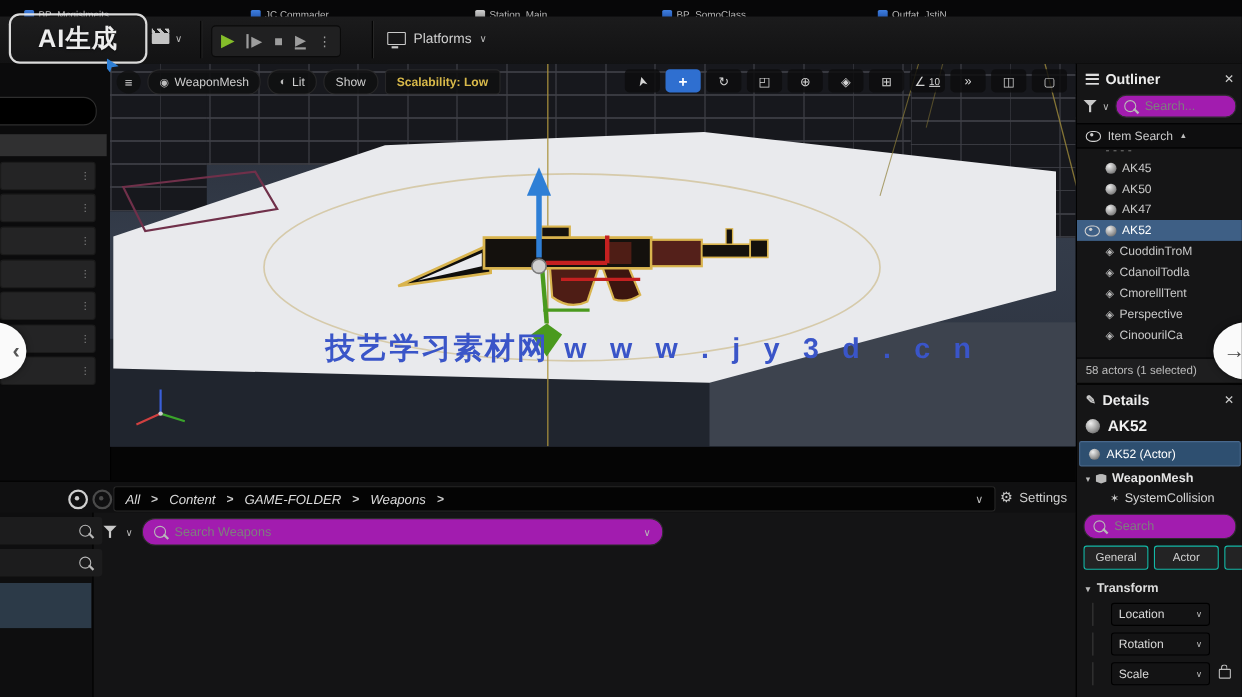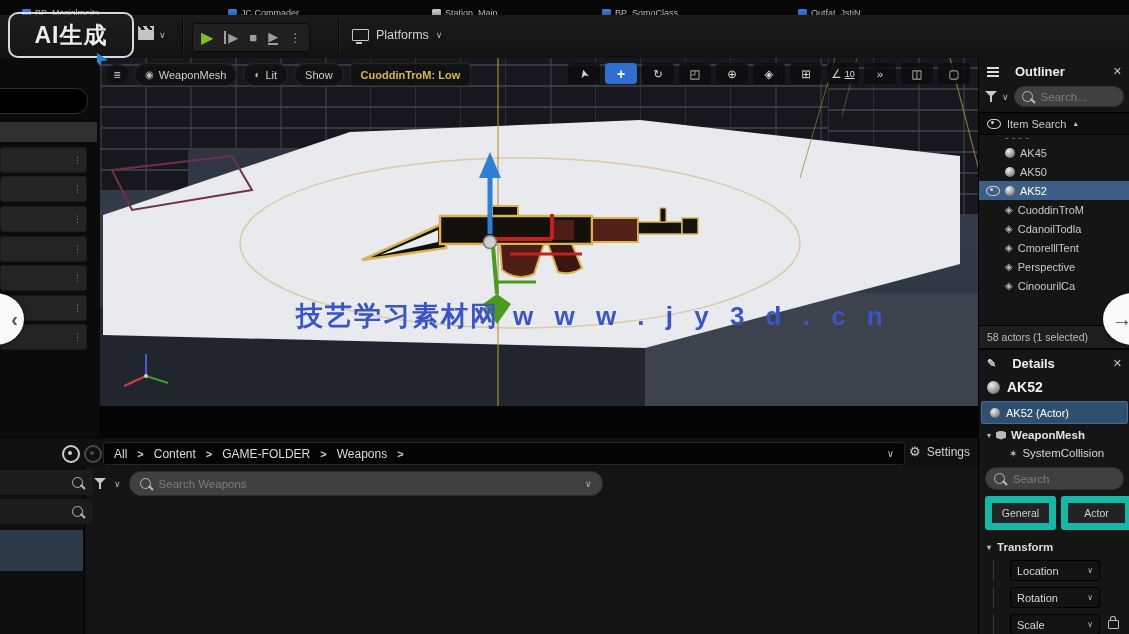--- a/index.html
+++ b/index.html
@@ -76,51 +76,51 @@
   
   .pathbar{position:absolute;left:0;top:437px;width:978px;height:29px;background:#101011;
            border-top:1px solid #000;border-bottom:1px solid #000;}
   .saveall{position:absolute;left:6px;top:7px;font-size:12px;color:#d0d0d0;margin-top:29px;}
   .navc{position:absolute;top:7px;width:14px;height:14px;border:2px solid #cfcfcf;border-radius:50%;}
   .navc:after{content:'';position:absolute;left:4px;top:4px;width:4px;height:4px;background:#cfcfcf;border-radius:50%;}
   .navc.fwd{border-color:#4a4a4a;}.navc.fwd:after{background:#4a4a4a;}
   .crumbbar{position:absolute;left:103px;top:4px;width:780px;height:21px;background:#040404;
             border:1px solid #262626;border-radius:3px;display:flex;align-items:center;
             padding:0 10px;gap:10px;font-size:12px;color:#dcdcdc;}
-  .crumb{cursor:default;}
+  .crumb{cursor:default;font-style:italic;}
   .crumb-sep{color:#cfcfcf;font-weight:bold;font-size:11px;}
   .crumb-chev{margin-left:auto;color:#bdbdbd;font-size:10px;}
   .settingswrap{position:absolute;right:8px;top:6px;display:flex;gap:6px;align-items:center;
                 font-size:12px;color:#cfcfcf;}
   .gear{font-size:13px;color:#c9c9c9;}
   
   .contentarea{position:absolute;left:0;top:466px;width:978px;height:168px;background:#141415;}
   .cb-left{position:absolute;left:0;top:0;width:84px;height:168px;background:#0e0e0f;border-right:1px solid #000;}
   .cb-srow{position:absolute;left:0;width:83px;height:25px;background:#1c1c1d;border-radius:0 3px 3px 0;
            display:flex;align-items:center;justify-content:flex-end;padding-right:10px;}
   .cb-sel{position:absolute;left:0;top:64px;width:83px;height:41px;background:#2c3a48;}
   .mag{width:9px;height:9px;border:1.6px solid #b9b9b9;border-radius:50%;position:relative;flex:0 0 auto;}
   .mag:after{content:'';position:absolute;width:6px;height:1.6px;background:#b9b9b9;
              transform:rotate(45deg);right:-4px;bottom:-1px;}
   .funnel{width:12px;height:11px;position:relative;flex:0 0 auto;}
   .funnel:before{content:'';position:absolute;top:0;left:0;border-left:6px solid transparent;
                  border-right:6px solid transparent;border-top:6px solid #c9c9c9;}
   .funnel:after{content:'';position:absolute;top:5px;left:5px;width:2px;height:6px;background:#c9c9c9;}
   .cb-filterrow{position:absolute;left:94px;top:5px;display:flex;align-items:center;gap:8px;}
-  .searchpill{height:23px;background:#404040;border:1px solid #2d2d2d;border-radius:12px;
+  .searchpill{height:23px;background:#a21caf;border:1px solid #2d2d2d;border-radius:12px;
               display:flex;align-items:center;gap:6px;padding:0 10px;}
   .searchpill input{background:transparent;border:none;outline:none;color:#c9c9c9;font-size:11.5px;
                     font-family:inherit;width:100%;}
   .searchpill input::placeholder{color:#7e7e7e;}
   
   .outliner{position:absolute;left:978px;top:58px;width:151px;height:290px;background:#151516;
             border-left:1px solid #000;overflow:hidden;}
   .details{position:absolute;left:978px;top:350px;width:151px;height:284px;background:#151516;
            border-left:1px solid #000;overflow:hidden;}
-  .panel-head{display:flex;align-items:center;gap:16px;padding:6px 8px 4px;font-size:13px;
+  .panel-head{display:flex;align-items:center;gap:6px;padding:6px 8px 4px;font-size:13px;
               font-weight:bold;color:#ececec;}
   .phx{margin-left:auto;font-size:11px;color:#c9c9c9;font-weight:normal;}
   .listic{width:12px;height:10px;flex:0 0 auto;
     background:linear-gradient(#ddd 0 2px,transparent 2px 4px,#ddd 4px 6px,transparent 6px 8px,#ddd 8px 10px);}
   .ol-filterrow{display:flex;align-items:center;gap:5px;padding:3px 6px 5px;}
   .ol-colhead{height:21px;background:#0e0e0f;border-top:1px solid #000;border-bottom:1px solid #000;
               display:flex;align-items:center;gap:6px;padding:0 8px;font-size:11px;color:#c9c9c9;}
   .eye{width:12px;height:8px;border:1.3px solid #cfcfcf;border-radius:50% / 60%;position:relative;flex:0 0 auto;}
   .eye:after{content:'';position:absolute;left:3px;top:1.2px;width:3.2px;height:3.2px;border-radius:50%;background:#cfcfcf;}
   .sortic{font-size:7px;color:#bdbdbd;}
@@ -137,21 +137,21 @@
   .dt-actor{display:flex;align-items:center;gap:7px;padding:4px 8px;font-size:14px;font-weight:bold;color:#f0f0f0;}
   .dt-sel{height:21px;background:#2e4f70;border:1px solid #48688c;border-radius:2px;margin:2px 2px;
           display:flex;align-items:center;gap:6px;padding:0 8px;font-size:11px;color:#fff;}
   .dt-tree{display:flex;align-items:center;gap:5px;padding:3px 8px;font-size:11.5px;color:#e4e4e4;}
   .tchev{font-size:8px;color:#b9b9b9;}
   .dt-sub{padding-left:30px;color:#d6d6d6;}
   .boxic{width:10px;height:9px;background:#b9b9b9;clip-path:polygon(0 20%,50% 0,100% 20%,100% 80%,50% 100%,0 80%);flex:0 0 auto;}
   .burstic{color:#c9c9c9;font-size:10px;flex:0 0 auto;}
   .dt-search{margin:5px 6px 4px;}
   .dt-btnrow{display:flex;gap:5px;padding:2px 6px;}
-  .dt-btn{width:57px;height:20px;background:#232324;border:7px solid #14b8a6;border-radius:3px;flex:0 0 auto;
+  .dt-btn{width:57px;height:20px;background:#232324;border:1px solid #14b8a6;border-radius:3px;flex:0 0 auto;
           display:flex;align-items:center;justify-content:center;font-size:10.5px;color:#cfcfcf;}
   .dt-btn.clip{width:34px;}
   .dt-section{display:flex;align-items:center;gap:6px;padding:9px 8px 4px;font-size:11.5px;
               font-weight:bold;color:#dcdcdc;}
   .dt-row{display:flex;align-items:center;gap:8px;padding:3px 0 3px 14px;}
   .dt-indent{width:8px;height:21px;border-left:1px solid #3a3a3a;flex:0 0 auto;}
   .dropdown{width:76px;height:19px;background:#131314;border:1px solid #000;border-radius:3px;
             display:flex;align-items:center;padding:0 6px;font-size:11px;color:#d8d8d8;}
   .dd-chev{margin-left:auto;font-size:8px;color:#b9b9b9;}
   .lock{width:9px;height:7px;border:1.3px solid #bdbdbd;border-radius:1px;position:relative;flex:0 0 auto;}
@@ -293,21 +293,21 @@
         <span>WeaponMesh</span>
         </div>
       <div class="vp-pill">
         <span class="pic">◐</span>
         <span>Lit</span>
         </div>
       <div class="vp-pill">
         <span>Show</span>
         </div>
       <div class="vp-pill warn">
-        <span>CuoddinTroM: Low</span>
+        <span>Scalability: Low</span>
         </div>
     </div>
 
     <div class="vp-tools">
       <div class="vtool">
         <span style="display:inline-block;transform:rotate(-105deg)">➤</span>
         </div>
       <div class="vtool active">
         <span style="font-weight:bold;font-size:14px">+</span>
         </div>
@@ -416,20 +416,25 @@
     <div class="orow">
       <span class="eyecol"></span>
         <span class="meshic"></span>
       <span>AK45</span>
       </div>
     <div class="orow">
       <span class="eyecol"></span>
         <span class="meshic"></span>
       <span>AK50</span>
       </div>
+    <div class="orow">
+      <span class="eyecol"></span>
+        <span class="meshic"></span>
+      <span>AK47</span>
+      </div>
     <div class="orow sel">
       <span class="eyecol">
           <span class="eye"></span>
         </span>
       <span class="meshic"></span>
       <span>AK52</span>
       </div>
     <div class="orow">
       <span class="eyecol"></span>
         <span class="compic">◈</span>

